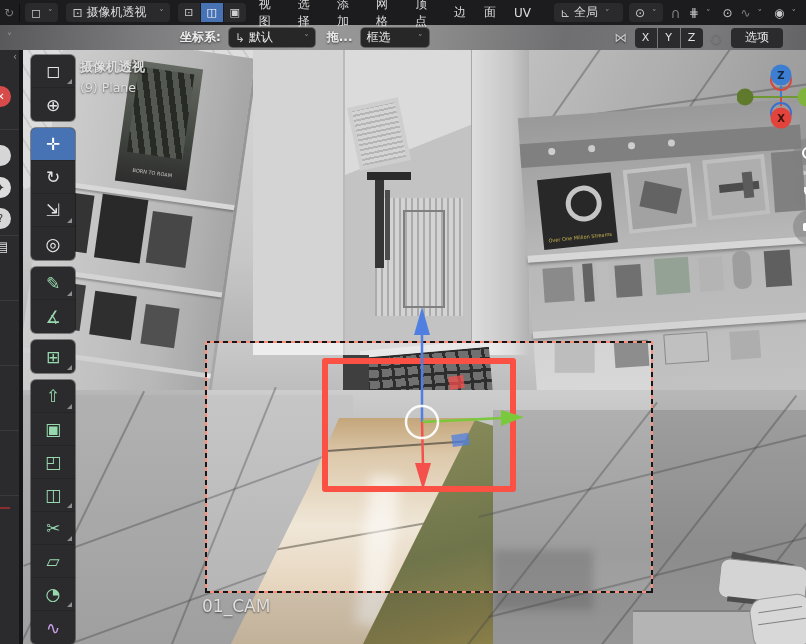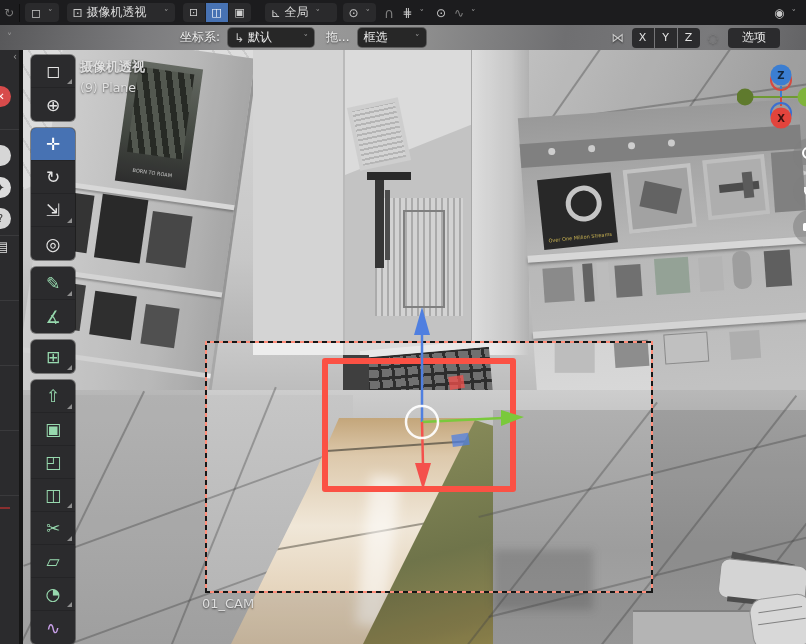--- a/index.html
+++ b/index.html
@@ -21,21 +21,21 @@
   .selbtn { width:22px; height:19px; background:#2a2a2c; display:flex; align-items:center;
             justify-content:center; color:#cfcfcf; font-size:11px; }
   .selbtn:first-child { border-radius:4px 0 0 4px; }
   .selbtn:last-child  { border-radius:0 4px 4px 0; }
   .selbtn.active { background:#4772b3; color:#fff; }
 
   
   #toolsettings { position:absolute; left:0; top:25px; width:806px; height:25px; z-index:39;
       background:linear-gradient(100deg,#58585a 0%,#7c7c7e 18%,#9a9a9a 38%,#8f8f8f 52%,#6f6f71 70%,#7a7a7c 88%,#636365 100%);
       display:flex; align-items:center; font-size:12px; color:#efefef; }
-  #toolsettings .label { text-shadow:0 1px 2px rgba(0,0,0,.65); }
+  #toolsettings .label { text-shadow:0 1px 2px rgba(0,0,0,.65);font-weight:bold; }
   #toolsettings .dd { background:#272727; box-shadow:0 0 0 1px rgba(0,0,0,.35); }
   .xyzgrp { display:flex; gap:1px; }
   .xyzbtn { width:22px; height:20px; background:#2b2b2d; color:#e3e3e3; font-size:11px;
             display:flex; align-items:center; justify-content:center; }
   .xyzbtn:first-child { border-radius:4px 0 0 4px; }
   .xyzbtn:last-child  { border-radius:0 4px 4px 0; }
   .optbtn { background:#2b2b2d; border-radius:4px; height:20px; padding:0 14px;
             display:flex; align-items:center; color:#e6e6e6; }
 
   
@@ -96,20 +96,30 @@
     </div>
     <div class="dd" style="margin-left:8px;width:108px">
       <span class="hicon">⊡</span>
       <span>摄像机透视</span>
       <span class="chev" style="margin-left:auto">˅</span>
     </div>
     <div class="selbtns">
       <div class="selbtn">⊡</div>
       <div class="selbtn active">◫</div>
       <div class="selbtn">▣</div>
+    </div>
+    <div style="display:flex;margin-left:4px">
+      <div class="menu-item">视图</div>
+      <div class="menu-item">选择</div>
+      <div class="menu-item">添加</div>
+      <div class="menu-item">网格</div>
+      <div class="menu-item">顶点</div>
+      <div class="menu-item">边</div>
+      <div class="menu-item">面</div>
+      <div class="menu-item">UV</div>
     </div>
     <div class="dd" style="margin-left:14px;width:72px">
       <span class="hicon">⊾</span>
       <span>全局</span>
       <span class="chev">˅</span>
     </div>
     <div class="dd" style="margin-left:6px">
       <span class="hicon">⊙</span>
       <span class="chev">˅</span>
     </div>
@@ -308,21 +318,21 @@
 
     <div class="shade" style="left:0;top:0;width:787px;height:291px"></div>
     <div class="shade" style="left:0;top:543px;width:787px;height:51px"></div>
     <div class="shade" style="left:0;top:291px;width:182px;height:252px"></div>
     <div class="shade" style="left:628px;top:291px;width:159px;height:252px"></div>
 
     <div class="camedge h" style="left:182px;top:291px;width:448px"></div>
     <div class="camedge h" style="left:182px;top:541px;width:448px"></div>
     <div class="camedge v" style="left:182px;top:291px;height:252px"></div>
     <div class="camedge v" style="left:628px;top:291px;height:252px"></div>
-    <div class="vplabel" style="left:179px;top:546px;font-size:13px">01_CAM</div>
+    <div class="vplabel" style="left:179px;top:546px;font-size:17px">01_CAM</div>
 
     <div id="redrect"></div>
 
     <svg class="abs" style="left:320px;top:255px;z-index:26" width="185" height="195">
       <line x1="79" y1="28" x2="79" y2="117" stroke="#4f7fe0" stroke-width="2.5"></line>
       <polygon points="79,2 71,30 87,30" fill="#4f7fe0"></polygon>
       <line x1="79" y1="117" x2="160" y2="113" stroke="#7ac93c" stroke-width="2.5"></line>
       <polygon points="181,112 158,105 158,121" fill="#7ac93c"></polygon>
       <line x1="79" y1="117" x2="80" y2="160" stroke="#f4504c" stroke-width="2.5"></line>
       <polygon points="80,185 72,158 88,158" fill="#f4504c"></polygon>

